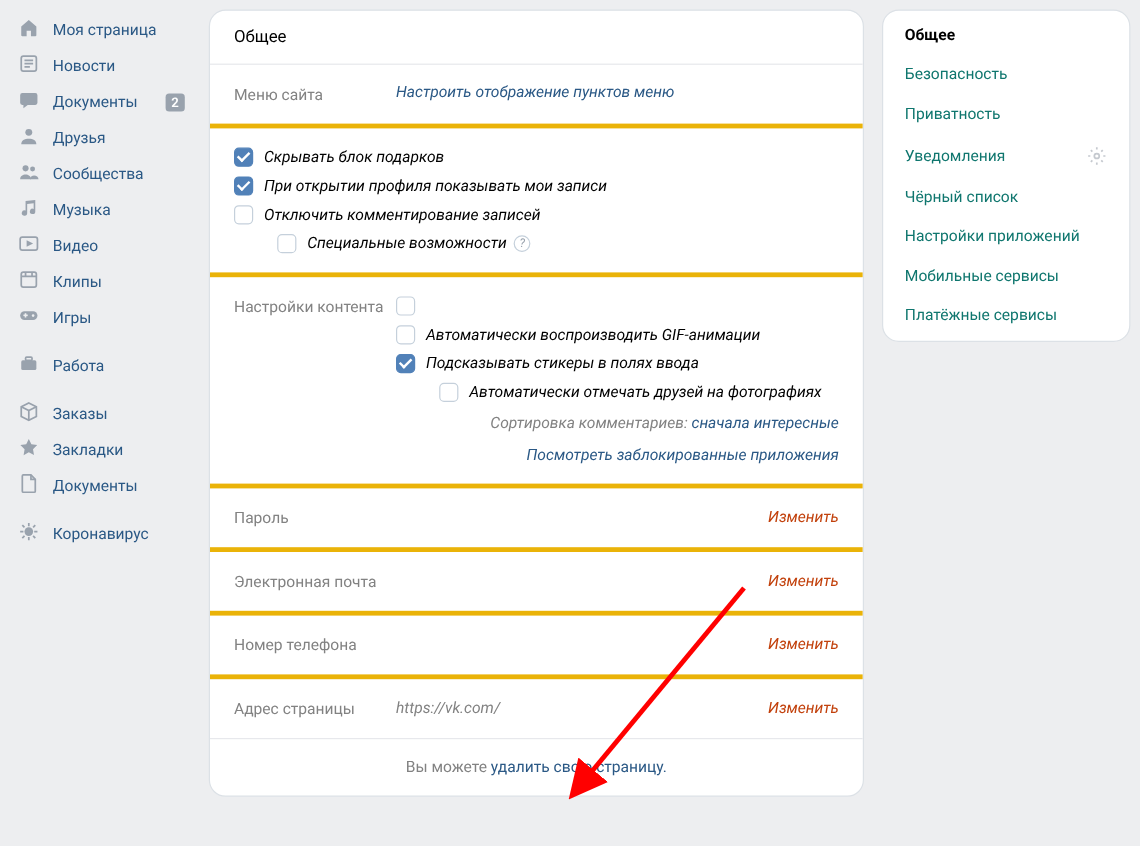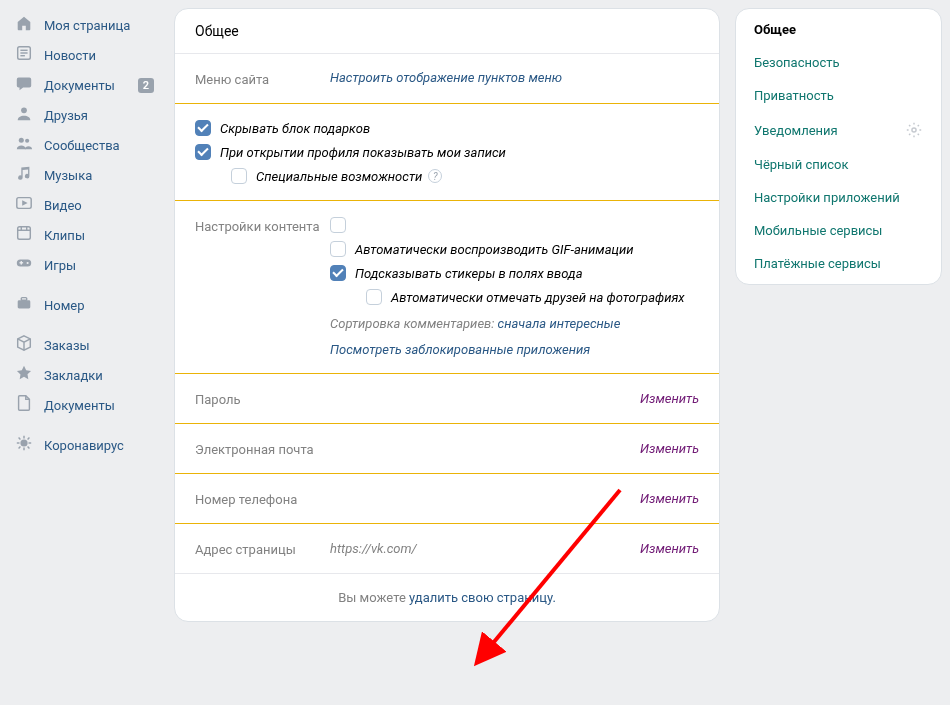--- a/index.html
+++ b/index.html
@@ -64,21 +64,21 @@
     border-radius: 14px;
     overflow: hidden;
   }
   .card-header {
     padding: 14px 20px;
     border-bottom: 1px solid #e7e8ec;
     font-size: 14px;
     color: #000;
   }
   .section {
-    border-bottom: 1px solid #eab308;
+    border-bottom: 4px solid #eab308;
     padding: 16px 20px;
     display: flex;
   }
   .section:last-child { border-bottom: none; }
   .section-label {
     width: 135px;
     color: #828282;
     flex-shrink: 0;
     padding-top: 2px;
   }
@@ -115,27 +115,27 @@
   }
   .help-icon {
     display:inline-flex; align-items:center; justify-content:center;
     width:14px;height:14px;border:1px solid #c5d0db;border-radius:50%;
     color:#99a2ad;font-size:10px;margin-left:6px;
   }
   .muted { color:#828282; }
   .row-action {
     display:flex; justify-content:space-between; align-items:center;
   }
-  .change-link { color:#701a75; cursor:pointer; }
+  .change-link { color:#c2410c; cursor:pointer; }
   .footer {
     padding: 16px 20px;
     text-align: center;
     border-top: 1px solid #e7e8ec;
   }
-  .extra-links { margin-top:11px; }
+  .extra-links { margin-top:11px;text-align:right; }
   .extra-links .link { display:inline-block; }
 
   
   .right {
     width: 230px;
     padding: 8px 8px 8px 15px;
     flex-shrink: 0;
   }
   .right .card { padding: 4px 0; }
   .right-item {
@@ -258,21 +258,21 @@
       </div>
     <div class="nav-sep"></div>
     <div id="nav-group-2">
         <div class="nav-item">
           <span class="nav-icon">
             <svg width="18" height="18" viewBox="0 0 20 20">
               <rect x="3" y="7" width="14" height="9" rx="1.5" fill="currentColor"></rect>
               <rect x="7" y="4" width="6" height="3" rx="1" fill="none" stroke="currentColor" stroke-width="1.6"></rect>
             </svg>
           </span>
-          <span>Номер</span>
+          <span>Работа</span>
         </div>
       </div>
     <div class="nav-sep"></div>
     <div id="nav-group-3">
         <div class="nav-item">
           <span class="nav-icon">
             <svg width="18" height="18" viewBox="0 0 20 20">
               <path d="M10 2l7 3.5v9L10 18l-7-3.5v-9z" fill="none" stroke="currentColor" stroke-width="1.6"></path>
               <path d="M3 5.5L10 9l7-3.5M10 9v9" stroke="currentColor" stroke-width="1.6" fill="none"></path>
             </svg>
@@ -333,20 +333,24 @@
 
       <div class="section">
         <div class="section-body" id="profile-opts">
             <div class="checkrow">
               <span class="chk checked"></span>
               <span>Скрывать блок подарков</span>
             </div>
             <div class="checkrow">
               <span class="chk checked"></span>
               <span>При открытии профиля показывать мои записи</span>
+            </div>
+            <div class="checkrow">
+              <span class="chk"></span>
+              <span>Отключить комментирование записей</span>
             </div>
             <div class="checkrow">
               <span class="chk"></span>
               <span>Специальные возможности</span>
               <span class="help-icon">?</span>
             </div>
           </div>
       </div>
 
       <div class="section">

